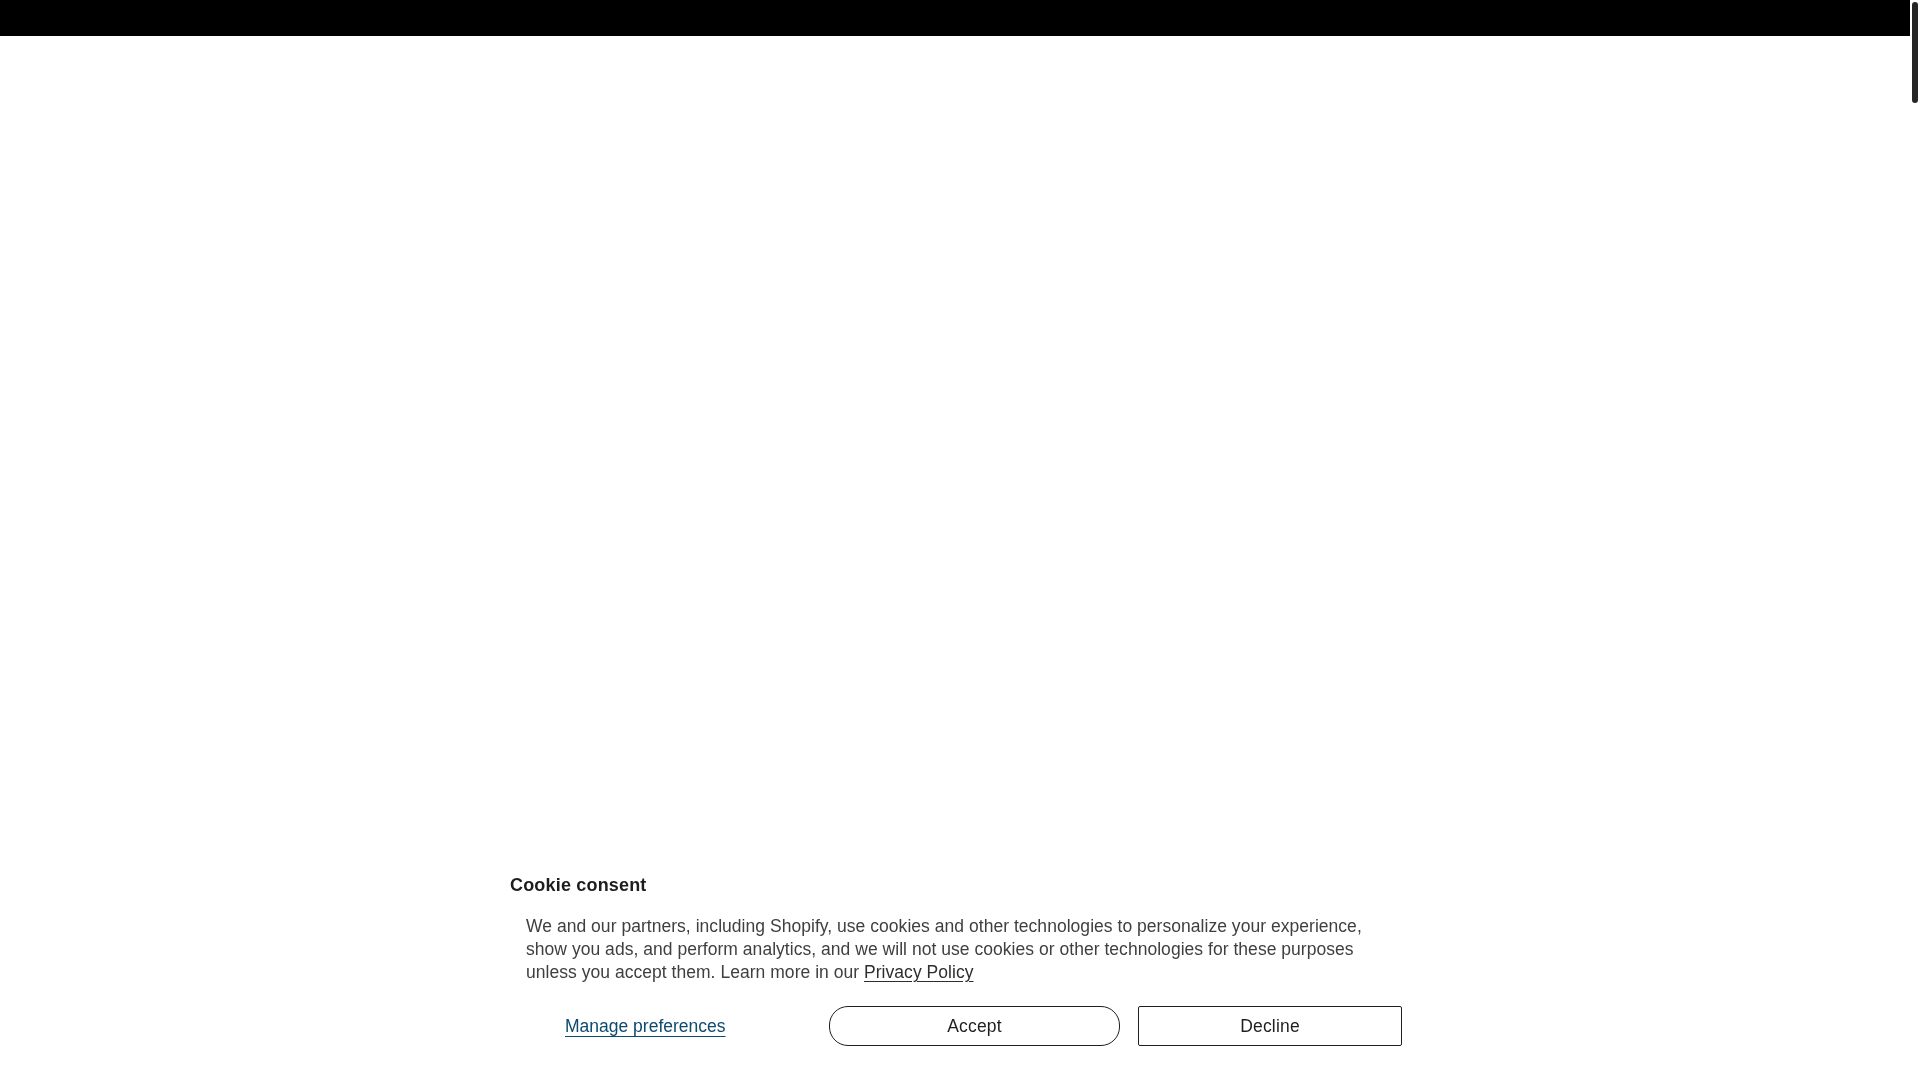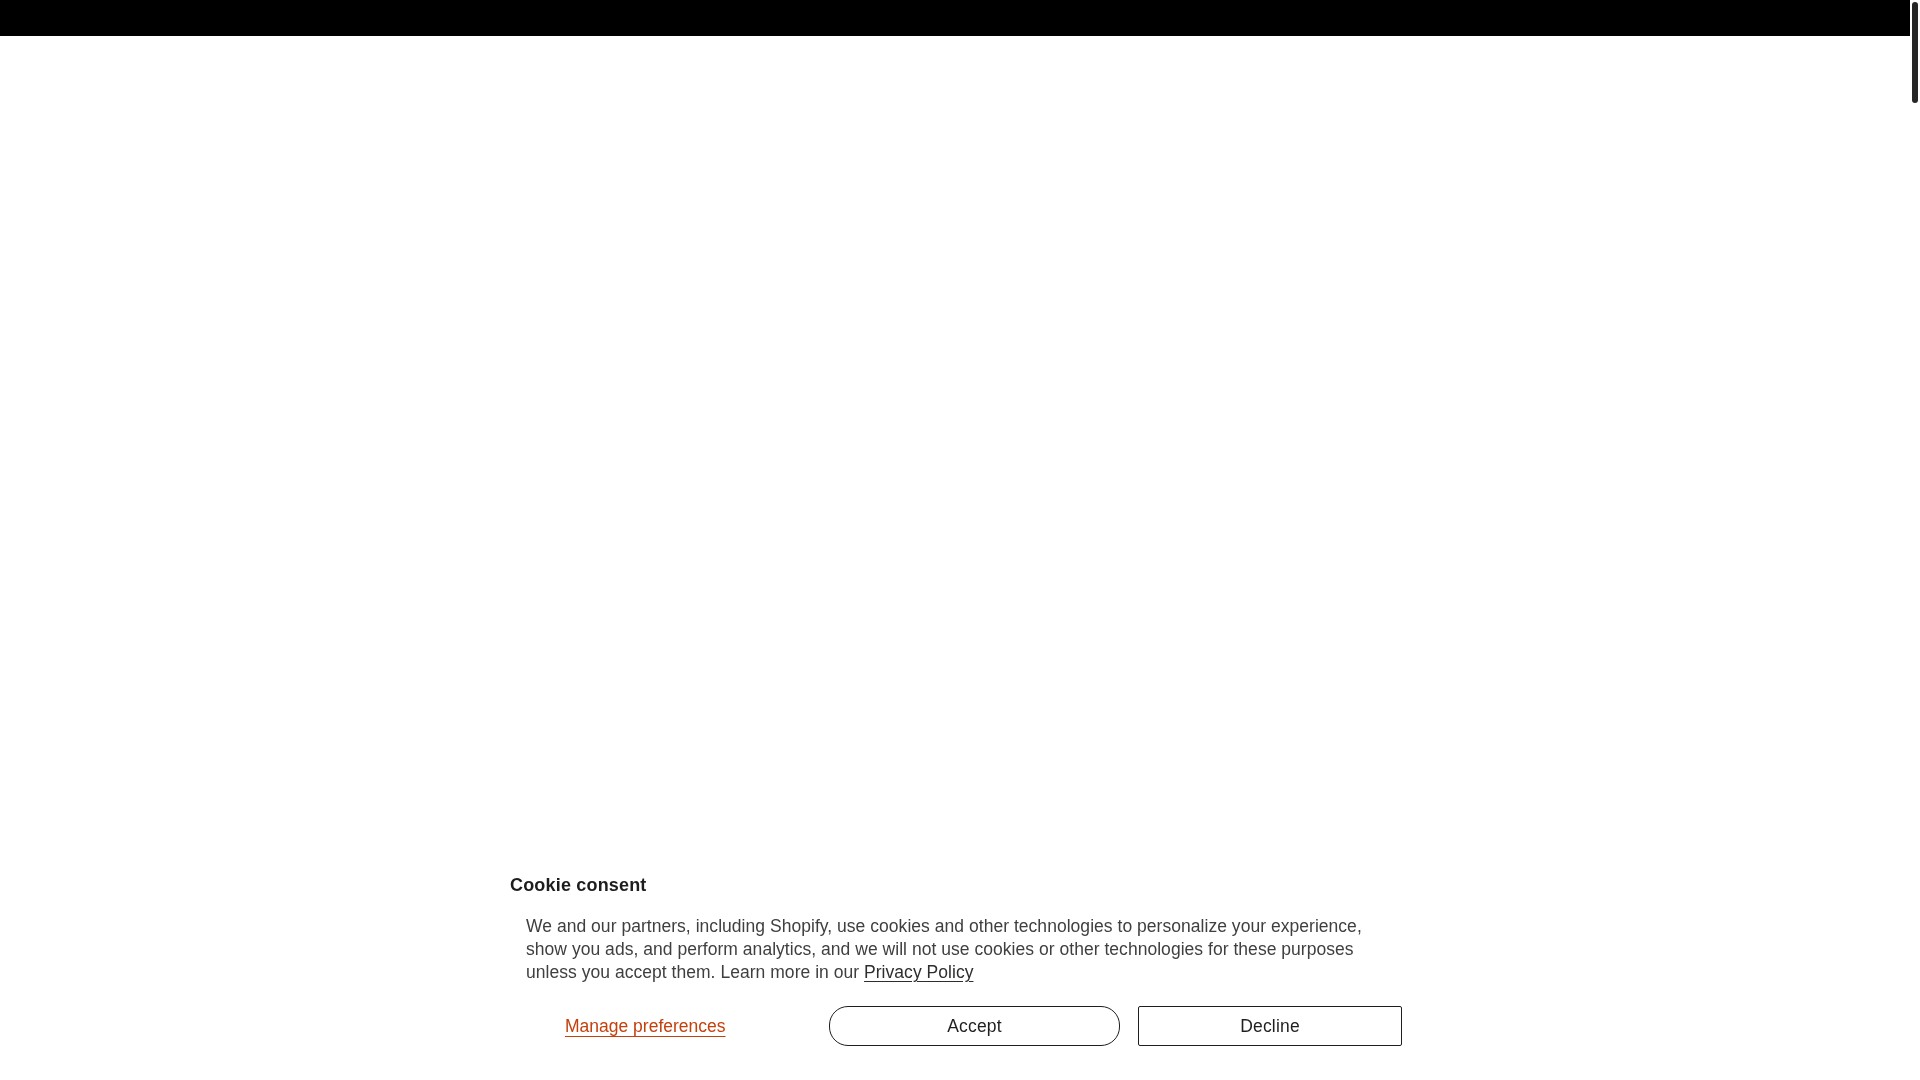--- a/index.html
+++ b/index.html
@@ -67,21 +67,21 @@
   }
   .actions {
     margin-top: 22px;
     display: flex;
     align-items: center;
     height: 40px;
   }
   .manage-link {
     margin-left: 55px;
     font-size: 17.5px;
-    color: #c2410c;
+    color: #0c4a6e;
     text-decoration: underline;
     text-underline-offset: 4px;
     cursor: pointer;
     white-space: nowrap;
   }
   .btn {
     height: 40px;
     background: #ffffff;
     border: 1.5px solid #1f1f1f;
     border-radius: 2px;

